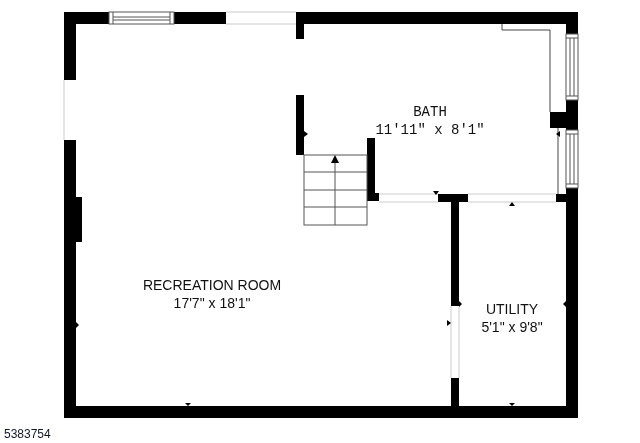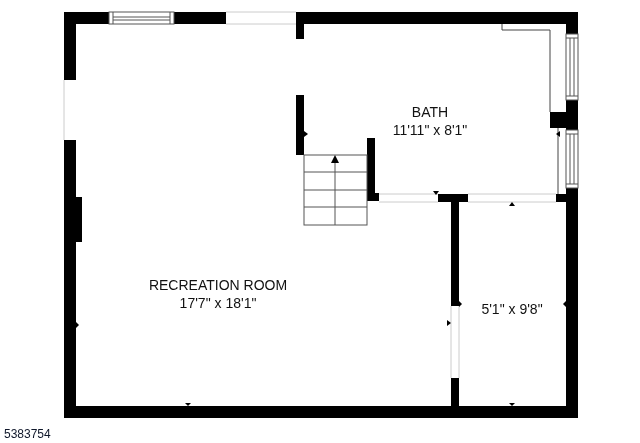--- a/index.html
+++ b/index.html
@@ -91,26 +91,27 @@
       <polygon points="560,131 560,137 556,134"></polygon>
       <polygon points="76,322 76,328 79,325"></polygon>
       <polygon points="185,403 191,403 188,406"></polygon>
       <polygon points="509,403 515,403 512,406"></polygon>
       <polygon points="459,301 459,307 462,304"></polygon>
       <polygon points="566,301 566,307 563,304"></polygon>
       <polygon points="447,320 447,326 451,323"></polygon>
     </g>
   </svg>
 
-  <div class="label" style="left:370px;top:103px;width:120px;">
+  <div class="label" style="left:370px;top:103px;width:120px;font-family:Liberation Mono, monospace;">
     <div>BATH</div>
     <div>11'11" x 8'1"</div>
   </div>
-  <div class="label" style="left:118px;top:276px;width:200px;">
+  <div class="label" style="left:112px;top:276px;width:200px;">
     <div>RECREATION ROOM</div>
     <div>17'7" x 18'1"</div>
   </div>
   <div class="label" style="left:462px;top:300px;width:100px;">
+    <div>UTILITY</div>
     <div>5'1" x 9'8"</div>
   </div>
 
   <div class="listing-id">5383754</div>
 </div>
 
 </body></html>

